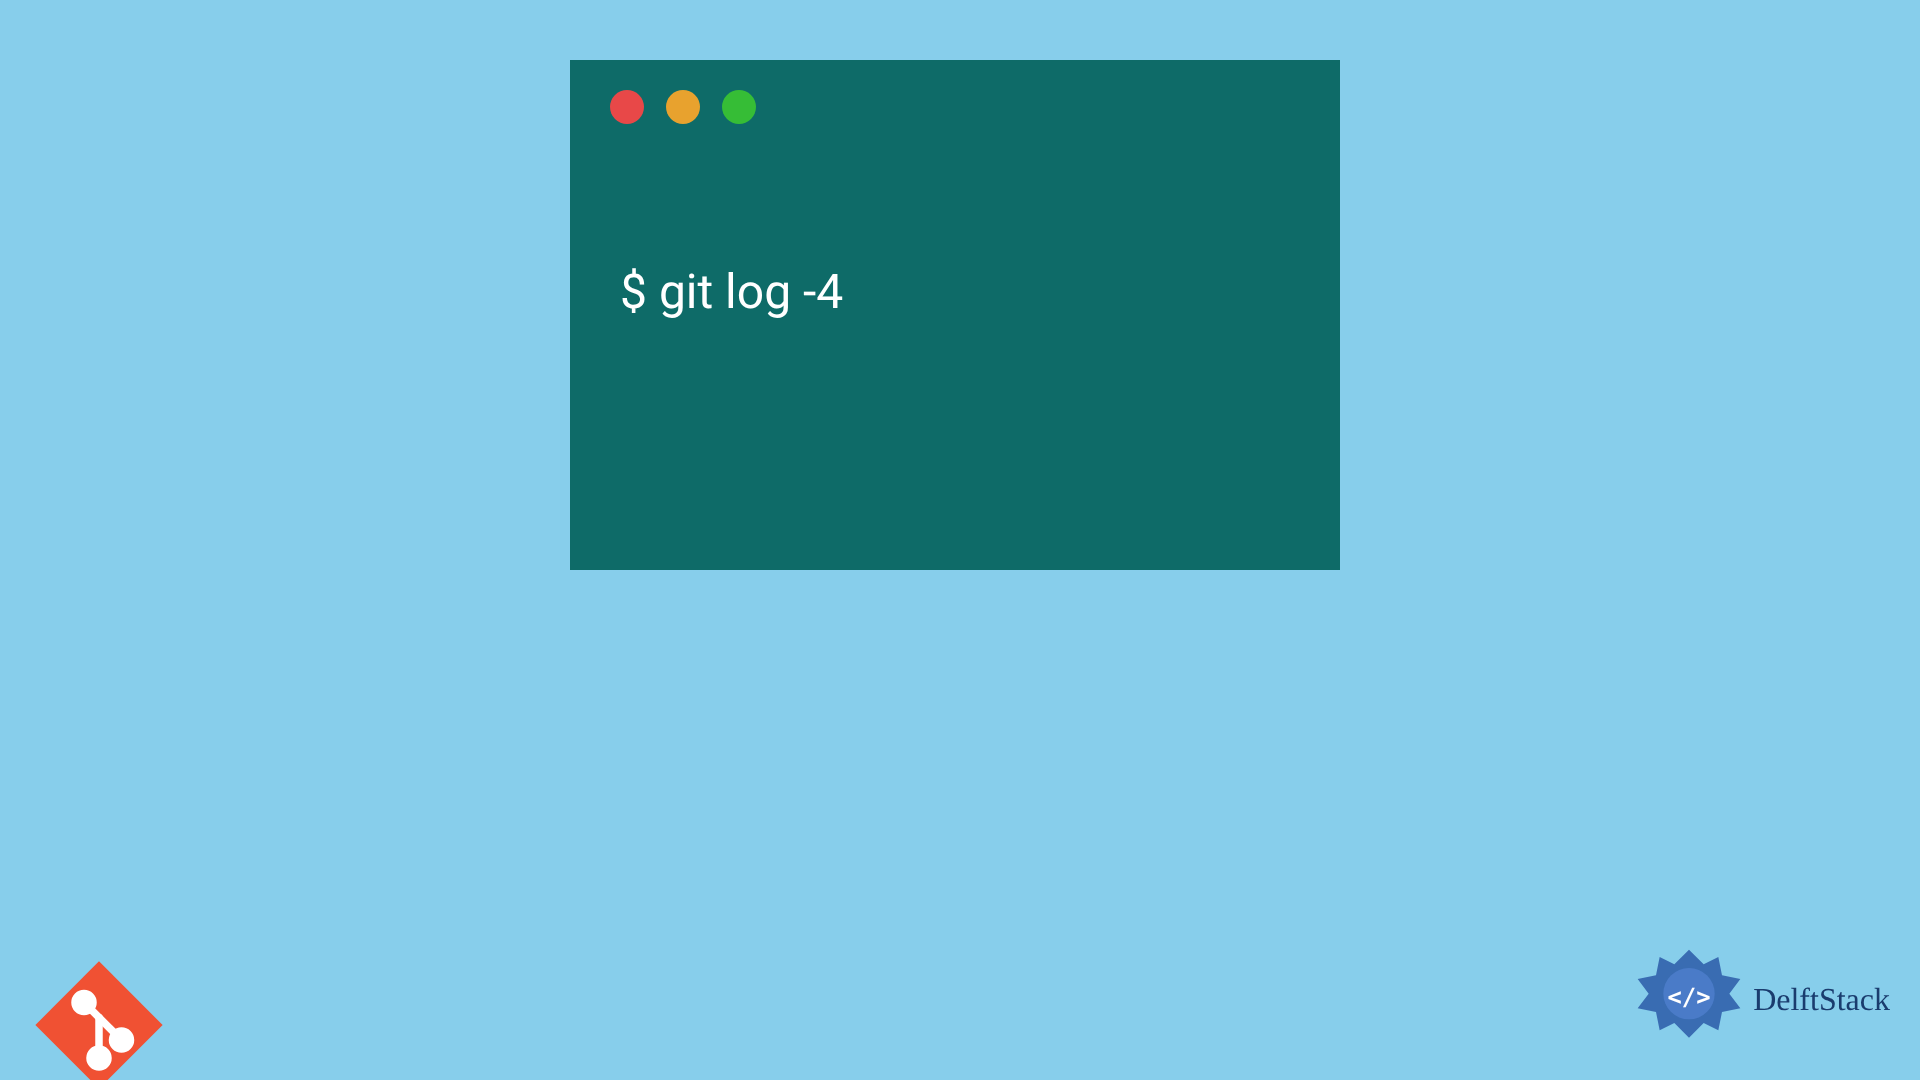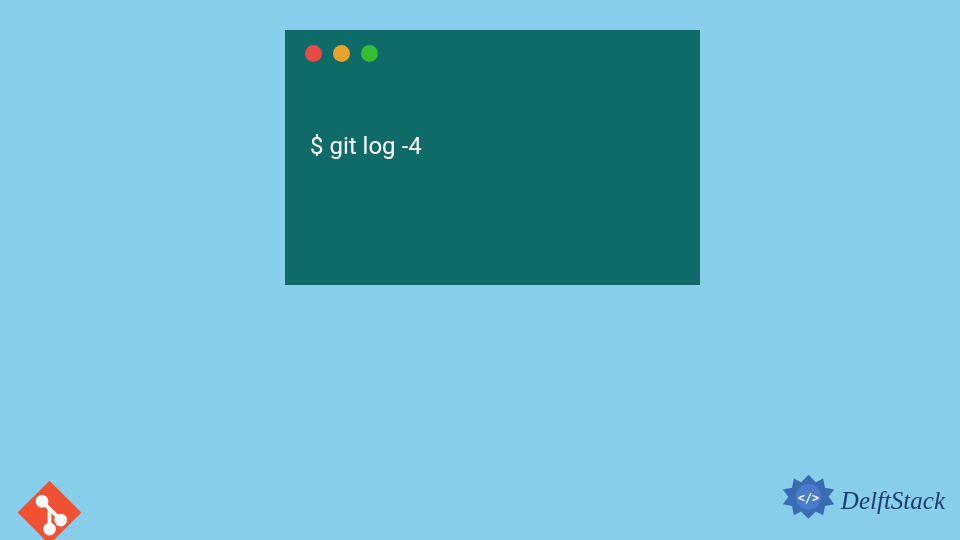--- a/index.html
+++ b/index.html
@@ -12,21 +12,21 @@
       height: 540px;
       background: #87ceeb;
       position: relative;
       font-family: -apple-system, BlinkMacSystemFont, "Segoe UI", Roboto, Arial, sans-serif;
       overflow: hidden;
     }
     .terminal-window {
       position: absolute;
       left: 285px;
       top: 30px;
-      width: 415px;
+      width: 385px;
       height: 255px;
       background: #0e6b68;
     }
     .window-controls {
       display: flex;
       gap: 11px;
       padding: 15px 20px;
     }
     .control-dot {
       width: 17px;
@@ -57,22 +57,21 @@
       align-items: center;
       gap: 5px;
     }
     .delftstack-emblem {
       width: 55px;
       height: 55px;
       position: relative;
     }
     .delftstack-text {
       font-family: Georgia, 'Times New Roman', serif;
-      font-size: 25px;
-      font-style: italic;
+      font-size: 16px;
       color: #1a3c6e;
       font-weight: 500;
       text-align: right;
     }
   </style>
 </head>
 <body>
 
 <div class="terminal-window">
   <div class="window-controls">

